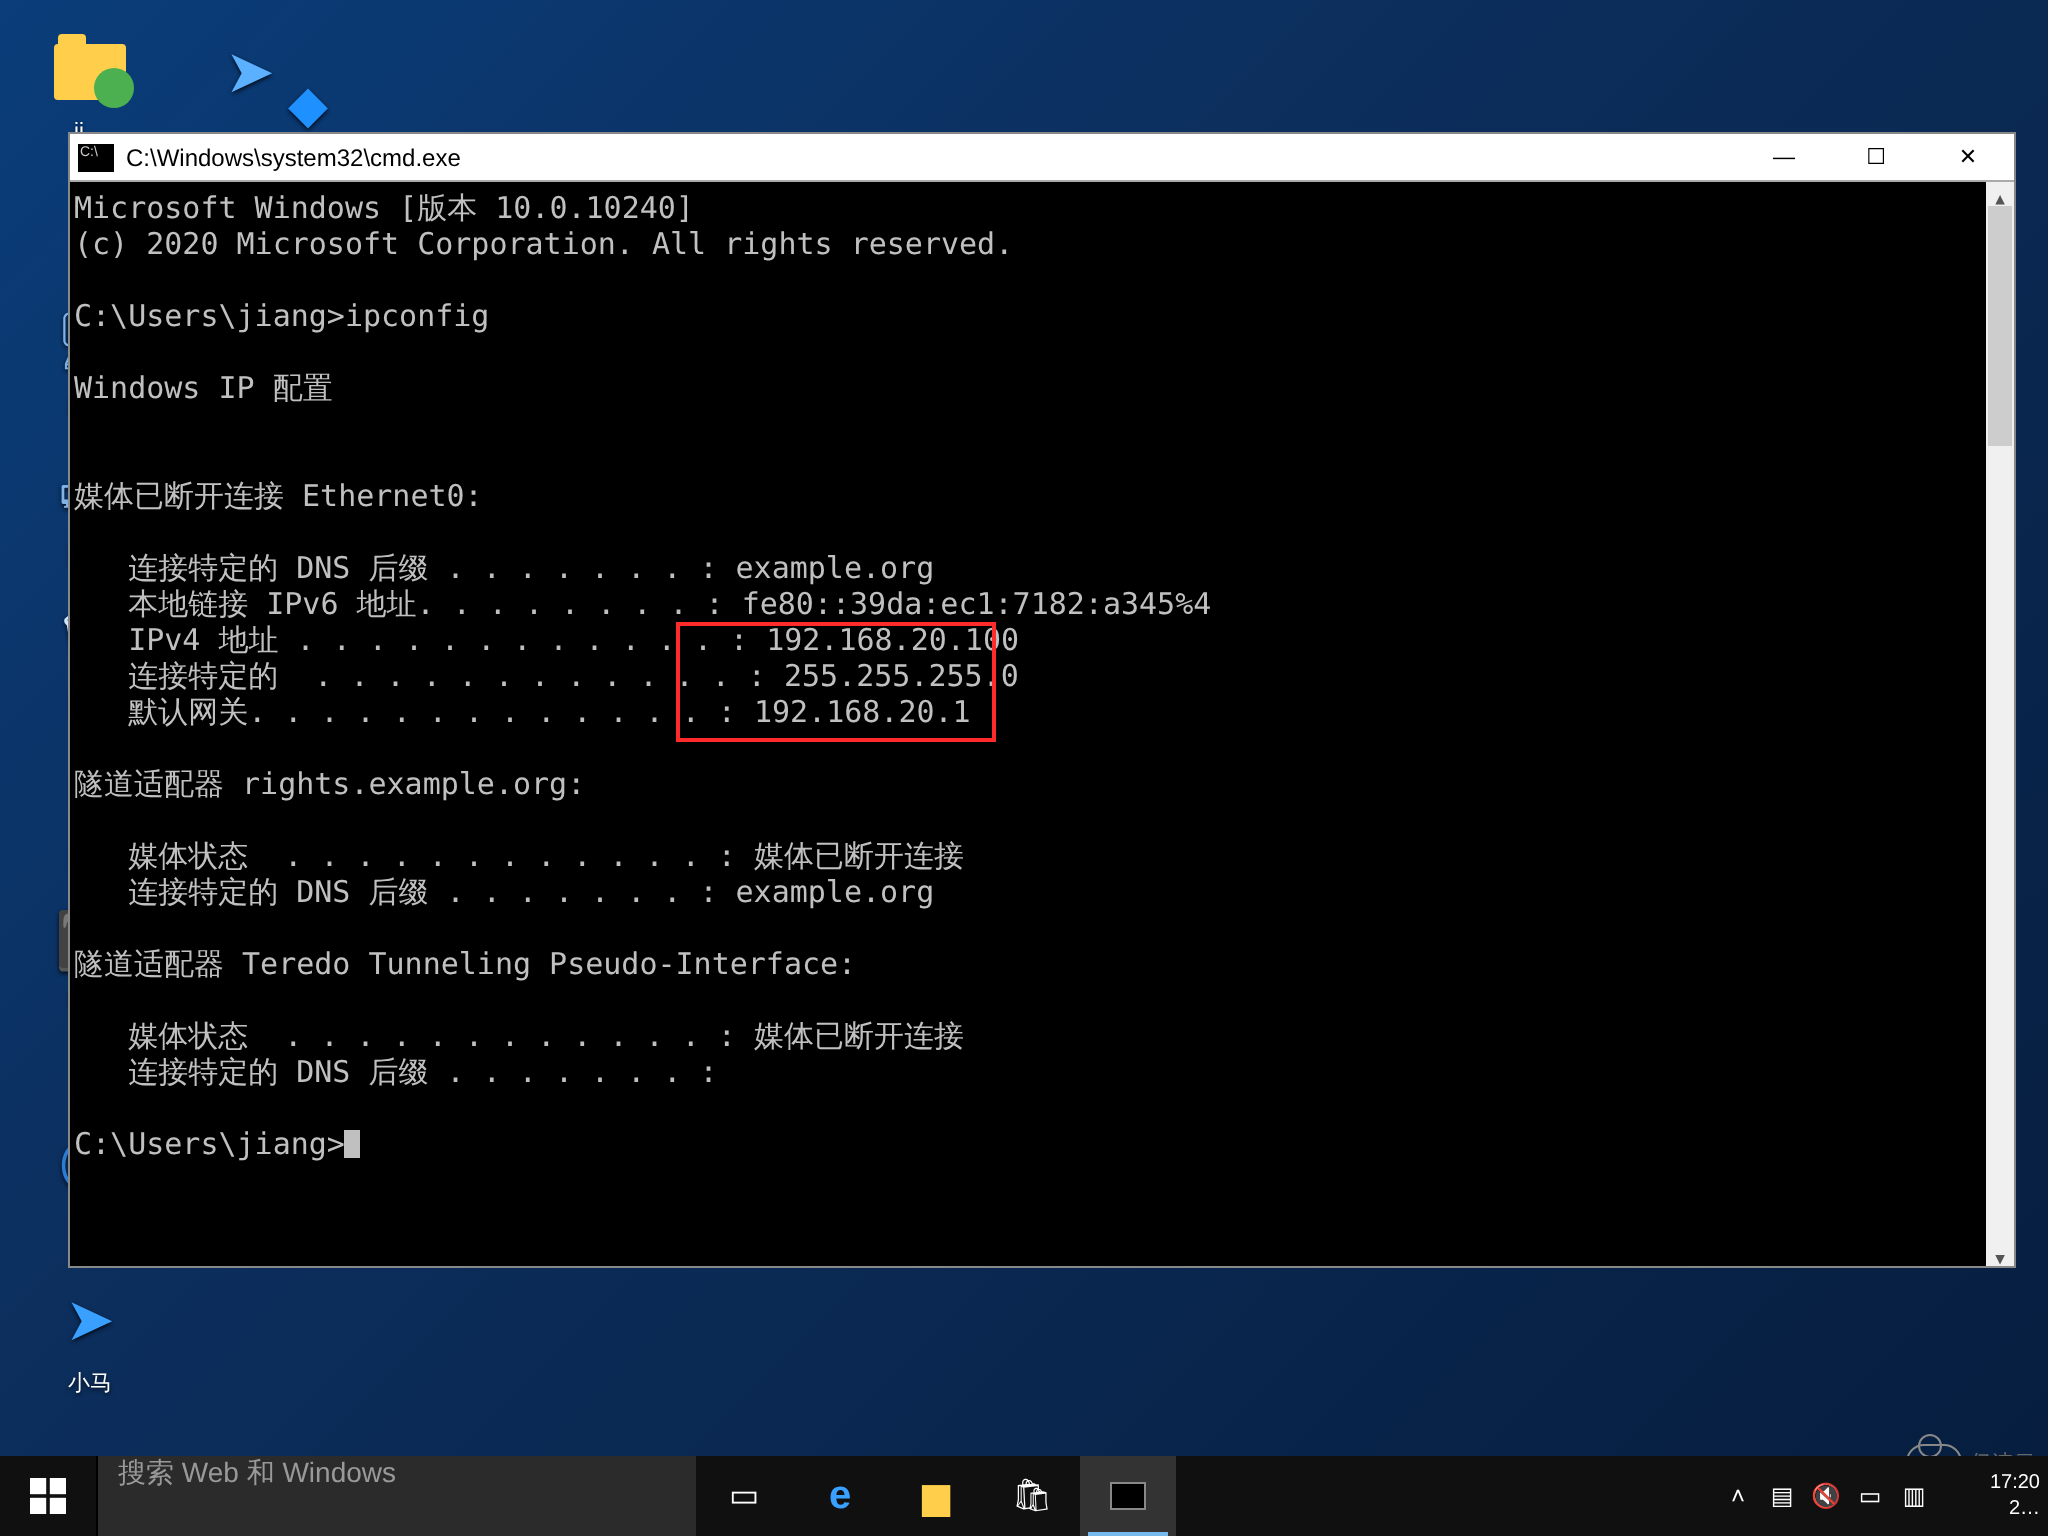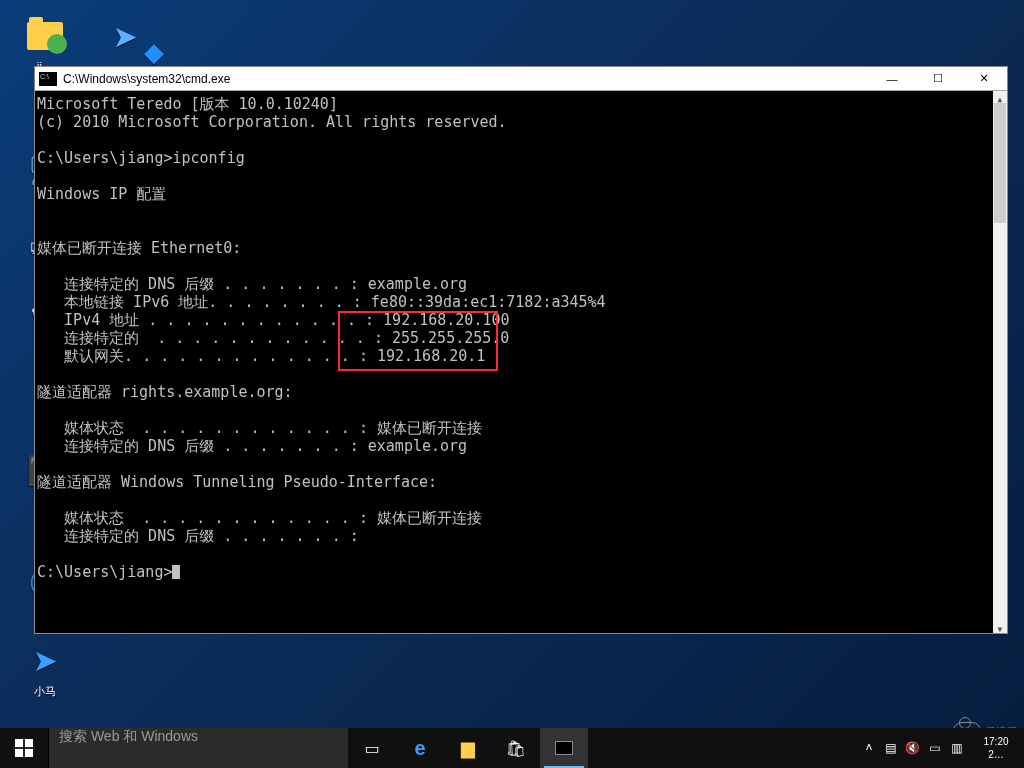--- a/index.html
+++ b/index.html
@@ -29,21 +29,21 @@
   
   .taskbar { position: absolute; left: 0; right: 0; bottom: 0; height: 40px; background: #101010; display: flex; align-items: stretch; }
   .start { width: 48px; display:flex; align-items:center; justify-content:center; color:#fff; }
   .start svg { width:18px; height:18px; }
   .searchbox { width: 300px; background: #2b2b2b; display:flex; align-items:flex-start; padding: 0 10px; color:#999; font-size:14px; border-left:1px solid #000; }
   .tbtn { width: 48px; display:flex; align-items:center; justify-content:center; color:#fff; position:relative; }
   .tbtn.active { background:#333; }
   .tbtn.active::after { content:""; position:absolute; bottom:0; left:4px; right:4px; height:2px; background:#76b9ed; }
   .tray { margin-left:auto; display:flex; align-items:center; color:#fff; font-size:10px; }
   .tray .ticon2 { width:22px; text-align:center; font-size:12px; }
-  .tray .clock { width:56px; text-align:center; line-height:13px; padding:6px 4px; }
+  .tray .clock { width:56px; text-align:right; line-height:13px; padding:6px 4px; }
 
   .cursor { display:inline-block; width:8px; height:14px; background:#c0c0c0; vertical-align:-2px; }
 
   
   .watermark { position:absolute; right:6px; bottom:28px; display:flex; align-items:center; gap:4px; color:#666; font-size:11px;padding-left:33px; }
   .watermark .cloud { width:28px; height:18px; border:1.5px solid #888; border-radius:10px; position:relative; }
   .watermark .cloud::before { content:""; position:absolute; width:10px; height:10px; border:1.5px solid #888; border-radius:50%; top:-6px; left:5px; background:#fff0; }
 
   
   .ic-folder { width:36px; height:28px; background:#ffcf4b; border-radius:2px; position:relative; }
@@ -102,42 +102,42 @@
 </div>
 
 <div class="cmd-window">
   <div class="titlebar">
     <span class="ticon"></span>
     <span class="title">C:\Windows\system32\cmd.exe</span>
     <div class="btn">—</div>
     <div class="btn">☐</div>
     <div class="btn close">✕</div>
   </div>
-  <div class="term-body"><span>Microsoft Teredo [版本 10.0.10240]</span>
-<span>(c) 2010 Microsoft Corporation. All rights reserved.</span>
+  <div class="term-body"><span>Microsoft Windows [版本 10.0.10240]</span>
+<span>(c) 2020 Microsoft Corporation. All rights reserved.</span>
 
 <span>C:\Users\jiang&gt;ipconfig</span>
 
 <span>Windows IP 配置</span>
 
 
 <span>媒体已断开连接 Ethernet0:</span>
 
 <span>   连接特定的 DNS 后缀 . . . . . . . : example.org</span>
 <span>   本地链接 IPv6 地址. . . . . . . . : fe80::39da:ec1:7182:a345%4</span>
 <span>   IPv4 地址 . . . . . . . . . . . . : 192.168.20.100</span>
 <span>   连接特定的  . . . . . . . . . . . . : 255.255.255.0</span>
 <span>   默认网关. . . . . . . . . . . . . : 192.168.20.1</span>
 
 <span>隧道适配器 rights.example.org:</span>
 
 <span>   媒体状态  . . . . . . . . . . . . : 媒体已断开连接</span>
 <span>   连接特定的 DNS 后缀 . . . . . . . : example.org</span>
 
-<span>隧道适配器 Windows Tunneling Pseudo-Interface:</span>
+<span>隧道适配器 Teredo Tunneling Pseudo-Interface:</span>
 
 <span>   媒体状态  . . . . . . . . . . . . : 媒体已断开连接</span>
 <span>   连接特定的 DNS 后缀 . . . . . . . :</span>
 
 <span>C:\Users\jiang&gt;</span><span class="cursor"></span>
     <div class="highlight-box" style="left:303px; top:220px; width:160px; height:60px"></div>
     <div class="scrollbar">
       <div class="arrow up">▲</div>
       <div class="thumb"></div>
       <div class="arrow down">▼</div>

